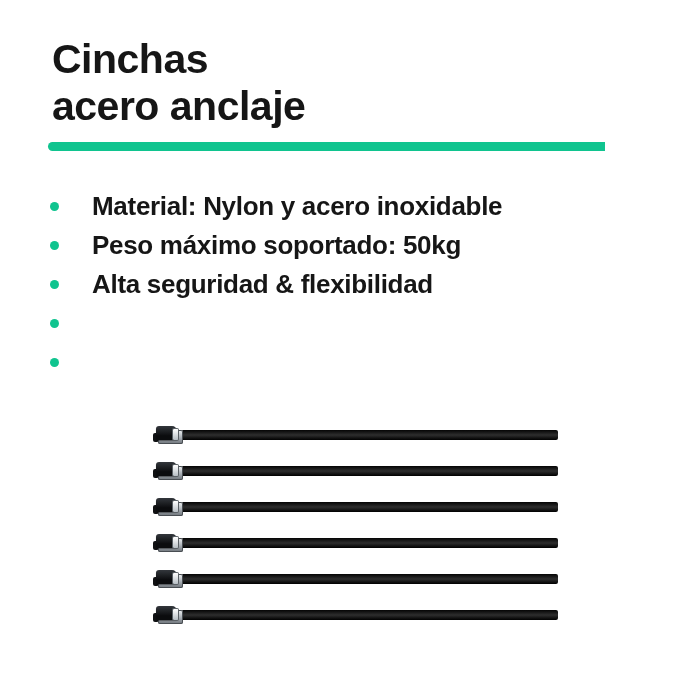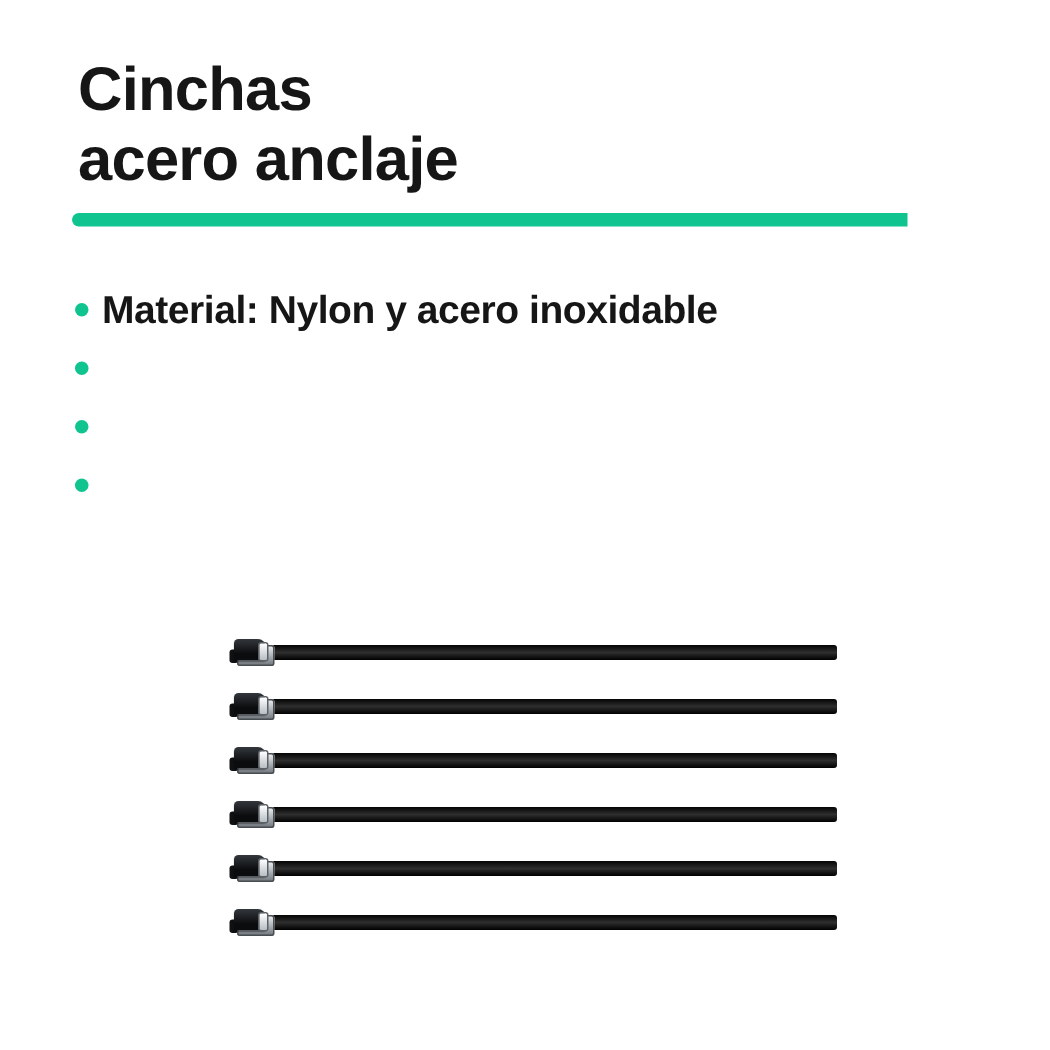--- a/index.html
+++ b/index.html
@@ -48,20 +48,21 @@
   .features {
     position: absolute;
     left: 50px;
     top: 187px;
     list-style: none;
   }
   .features li {
     display: flex;
     align-items: center;
     height: 39px;
+    gap: 24px;
   }
   .dot {
     flex: 0 0 auto;
     width: 9px;
     height: 9px;
     border-radius: 50%;
     background: var(--accent);
     margin-right: 9px;
   }
   .ftext {
@@ -143,20 +144,25 @@
 
   <div class="divider"></div>
 
   <ul class="features">
     <li>
       <span class="dot"></span>
       <span class="ftext">Material: Nylon y acero inoxidable</span>
     </li>
   <li>
       <span class="dot"></span>
+      <span class="ftext">Peso máximo soportado: 50kg</span>
+    </li>
+      <li>
+      <span class="dot"></span>
+      <span class="ftext">Alta seguridad &amp; flexibilidad</span>
     </li>
       <li>
       <span class="dot"></span>
     </li>
       <li>
       <span class="dot"></span>
     </li>
     </ul>
 
   <div class="straps">

